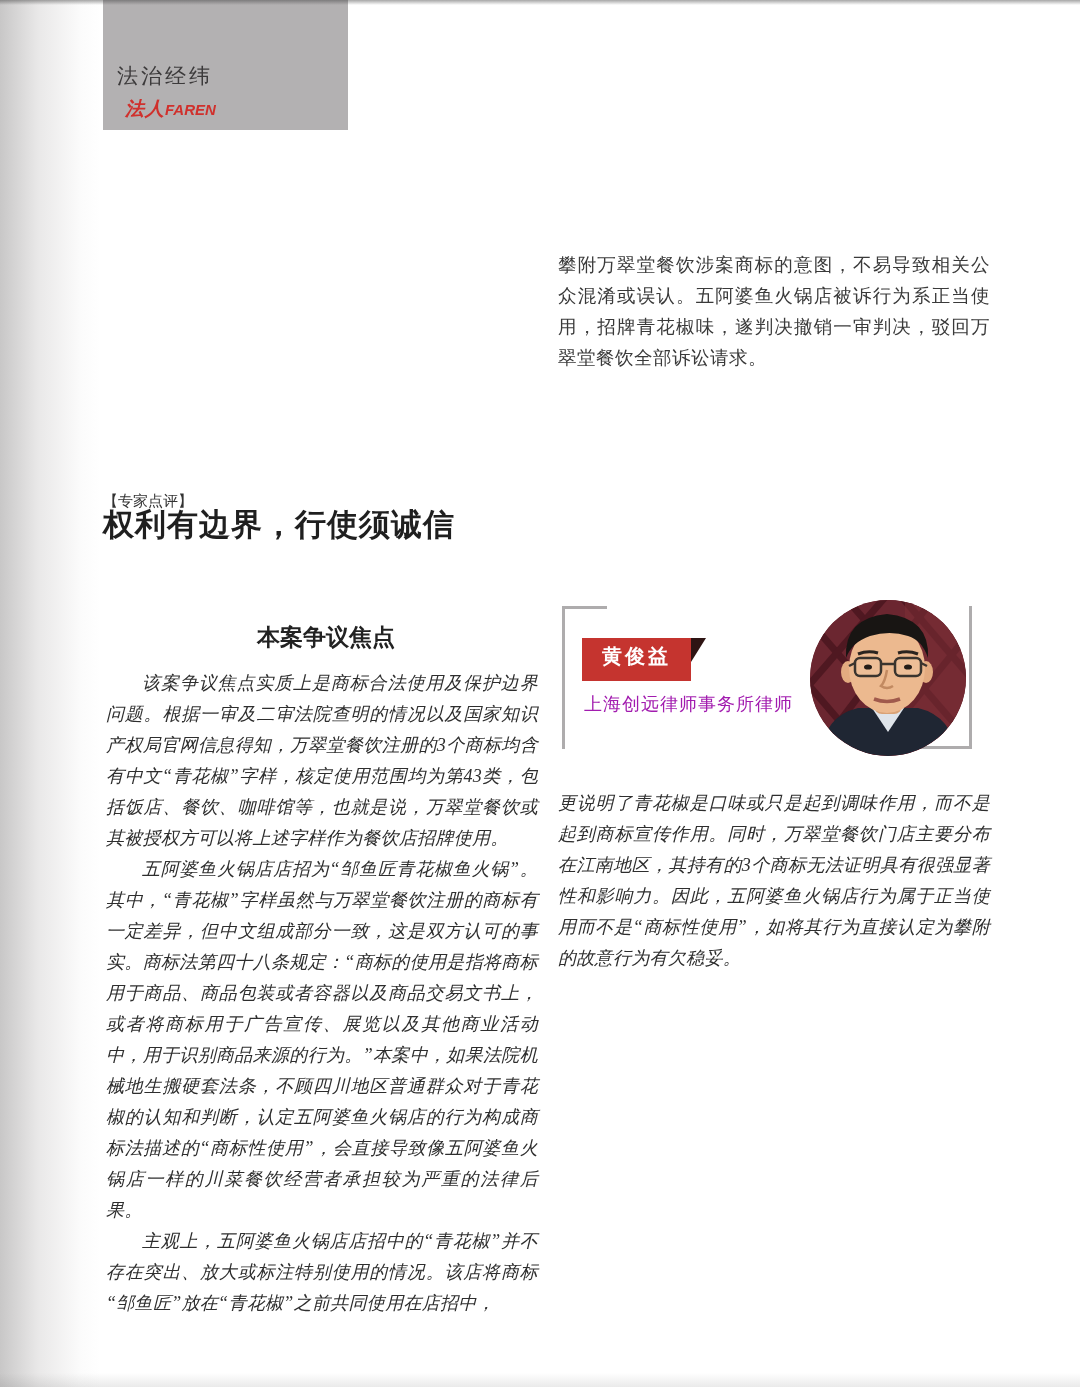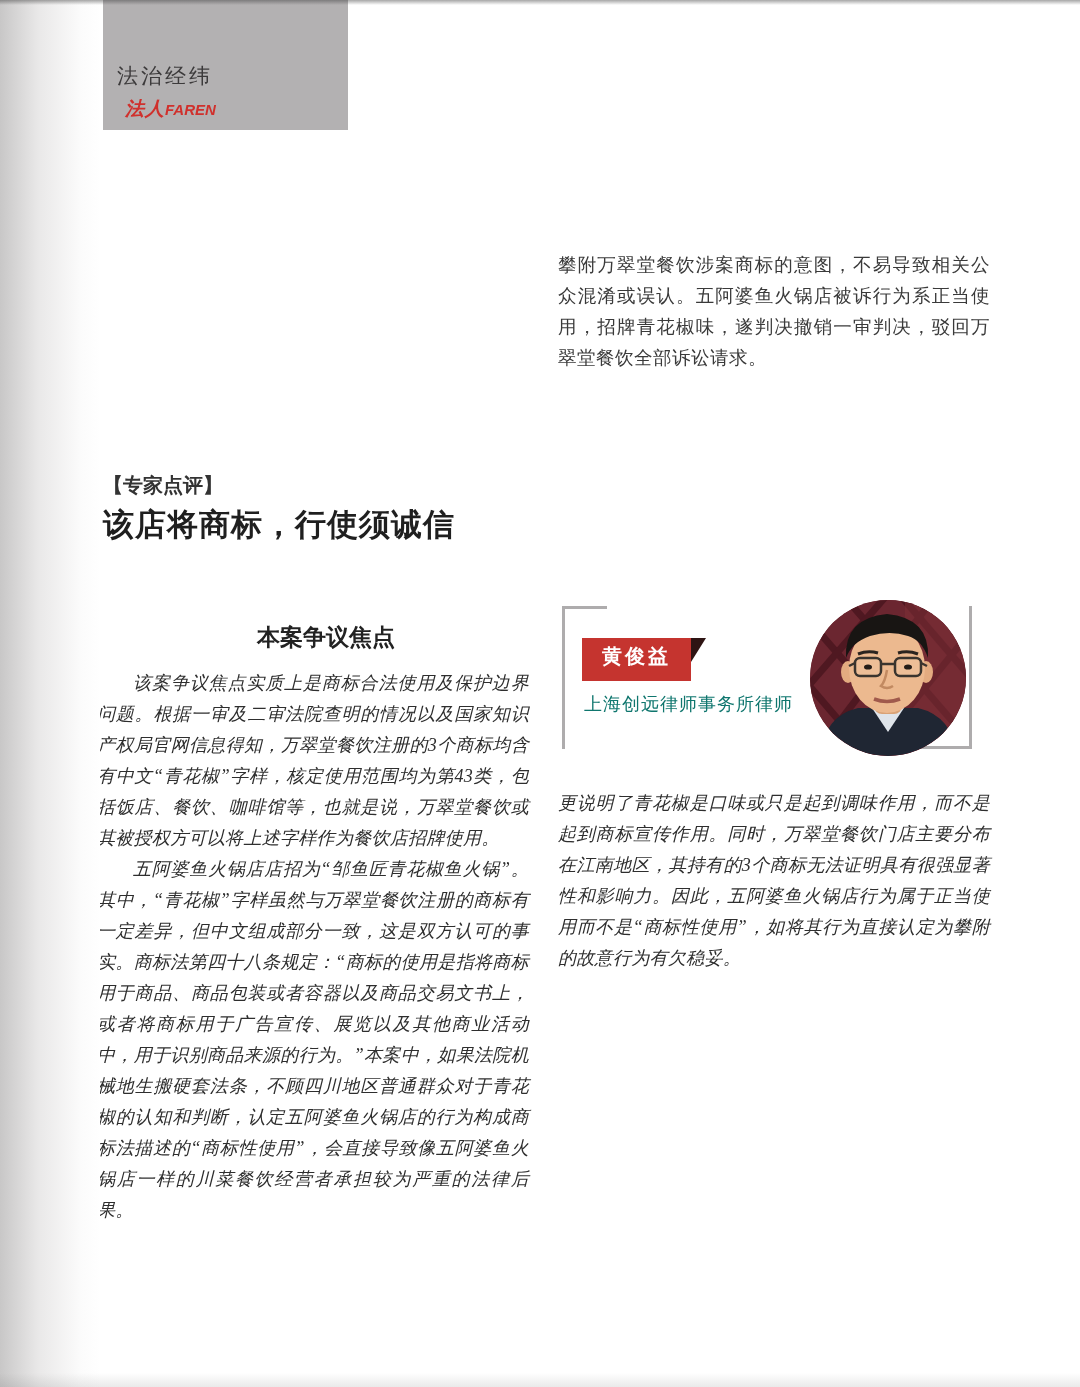--- a/index.html
+++ b/index.html
@@ -33,54 +33,54 @@
 
   
   .intro-left,.intro-right{position:absolute;top:250px;width:432px;
     font-size:18.5px;line-height:31px;text-align:justify;color:#3a3a3a;
     letter-spacing:.5px;}
   .intro-left{left:103px;}
   .intro-right{left:558px;}
   .intro-left p,.intro-right p{margin:0;text-indent:0;}
 
   
-  .kicker{position:absolute;left:103px;top:472px;
+  .kicker{position:absolute;left:103px;top:492px;
     font-family:"Liberation Sans","DejaVu Sans",sans-serif;
-    font-size:20px;font-weight:700;color:#333;}
+    font-size:15px;font-weight:400;color:#333;}
   .big-title{position:absolute;left:103px;top:504px;
     font-family:"Liberation Sans","DejaVu Sans",sans-serif;
     font-size:31px;font-weight:800;color:#1f1f1f;letter-spacing:1px;}
   .focus-heading{position:absolute;left:110px;top:622px;width:432px;
     text-align:center;font-size:23px;font-weight:700;color:#222;}
 
   
   .body-left,.body-right{position:absolute;width:432px;
     font-size:18px;line-height:31px;text-align:justify;color:#2e2e2e;
     font-style:italic;letter-spacing:.3px;}
-  .body-left{left:97px;top:668px;}
+  .body-left{left:106px;top:668px;}
   .body-right{left:558px;top:788px;}
   .body-left p,.body-right p{margin:0;text-indent:2em;}
   .body-left p.no-indent,.body-right p.no-indent{text-indent:0;}
 
   
   .expert-card{position:absolute;left:558px;top:596px;width:434px;height:158px;}
   .bracket-tl{position:absolute;left:4px;top:10px;width:42px;height:140px;
     border-left:3px solid #aeacad;border-top:3px solid #aeacad;}
   .bracket-br{position:absolute;right:20px;top:10px;width:66px;height:140px;
     border-right:3px solid #aeacad;border-bottom:3px solid #aeacad;}
   .expert-badge{position:absolute;left:24px;top:42px;
     background:#c5342f;color:#fff;
     font-family:"Liberation Sans","DejaVu Sans",sans-serif;
     font-weight:700;font-size:20px;letter-spacing:3px;
     padding:5px 20px 11px 20px;}
   .expert-badge::after{content:"";position:absolute;right:-15px;top:0;
     width:0;height:0;border-top:24px solid #2e1413;border-right:15px solid transparent;}
   .expert-affiliation{position:absolute;left:26px;top:96px;
     font-family:"Liberation Sans","DejaVu Sans",sans-serif;
-    font-size:18px;color:#0f766e;letter-spacing:1px;font-style:normal;}
+    font-size:18px;color:#a21caf;letter-spacing:1px;font-style:normal;}
   .avatar{position:absolute;left:252px;top:4px;width:156px;height:156px;
     border-radius:50%;overflow:hidden;background:#69252e;}
   .avatar svg{display:block;}
 
   
   .page-num-wrap{position:absolute;left:0;top:1298px;width:80px;height:58px;}
   .page-num-tri{position:absolute;left:0;top:0;width:0;height:0;
     border-top:28px solid transparent;border-bottom:28px solid transparent;
     border-left:62px solid #a5a3a4;}
   .page-num{position:absolute;left:18px;top:14px;
@@ -95,26 +95,27 @@
   <div class="header-box">
     <div class="header-section">法治经纬</div>
     <div class="header-brand"><span>法人</span><span class="en">FAREN</span></div>
   </div>
 
   <div class="intro-right">
     <p class="no-indent">攀附万翠堂餐饮涉案商标的意图，不易导致相关公众混淆或误认。五阿婆鱼火锅店被诉行为系正当使用，招牌青花椒味，遂判决撤销一审判决，驳回万翠堂餐饮全部诉讼请求。</p>
   </div>
 
   <div class="kicker">【专家点评】</div>
-  <div class="big-title">该店将商标，行使须诚信</div>
+  <div class="big-title">权利有边界，行使须诚信</div>
   <div class="focus-heading">本案争议焦点</div>
 
   <div class="body-left">
     <p>该案争议焦点实质上是商标合法使用及保护边界问题。根据一审及二审法院查明的情况以及国家知识产权局官网信息得知，万翠堂餐饮注册的3个商标均含有中文“青花椒”字样，核定使用范围均为第43类，包括饭店、餐饮、咖啡馆等，也就是说，万翠堂餐饮或其被授权方可以将上述字样作为餐饮店招牌使用。</p>
     <p>五阿婆鱼火锅店店招为“邹鱼匠青花椒鱼火锅”。其中，“青花椒”字样虽然与万翠堂餐饮注册的商标有一定差异，但中文组成部分一致，这是双方认可的事实。商标法第四十八条规定：“商标的使用是指将商标用于商品、商品包装或者容器以及商品交易文书上，或者将商标用于广告宣传、展览以及其他商业活动中，用于识别商品来源的行为。”本案中，如果法院机械地生搬硬套法条，不顾四川地区普通群众对于青花椒的认知和判断，认定五阿婆鱼火锅店的行为构成商标法描述的“商标性使用”，会直接导致像五阿婆鱼火锅店一样的川菜餐饮经营者承担较为严重的法律后果。</p>
+    <p>主观上，五阿婆鱼火锅店店招中的“青花椒”并不存在突出、放大或标注特别使用的情况。该店将商标“邹鱼匠”放在“青花椒”之前共同使用在店招中，</p>
   </div>
 
   <div class="expert-card">
     <div class="bracket-tl"></div>
     <div class="bracket-br"></div>
     <div class="expert-badge">黄俊益</div>
     <div class="expert-affiliation">上海创远律师事务所律师</div>
     <div class="avatar">
       <svg width="156" height="156" viewBox="0 0 156 156" xmlns="http://www.w3.org/2000/svg">
         <defs>

